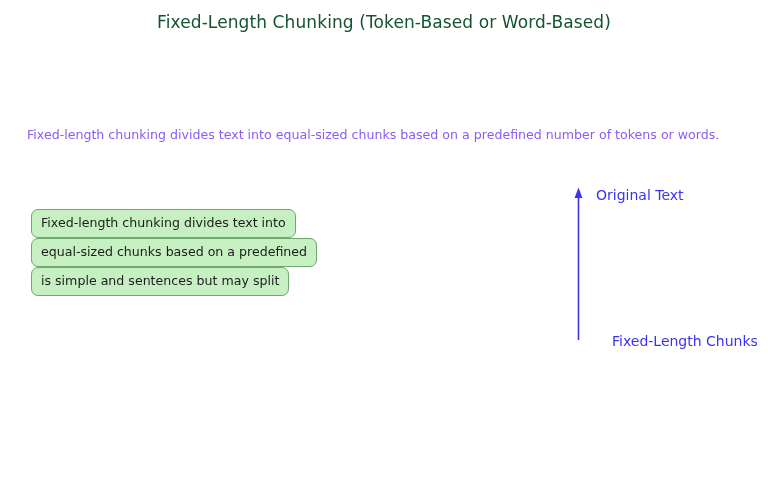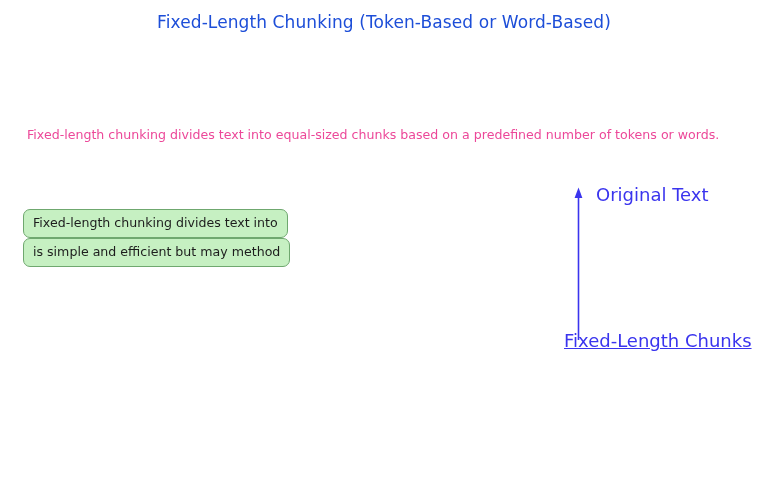--- a/index.html
+++ b/index.html
@@ -18,32 +18,32 @@
     overflow: hidden;
   }
   #page-title {
     position: absolute;
     top: 11px;
     left: 0;
     width: 768px;
     text-align: center;
     font-size: 17px;
     line-height: 22px;
-    color: #1d4ed8;
+    color: #14532d;
     letter-spacing: 0.1px;
     white-space: nowrap;
   }
   #description {
     position: absolute;
     left: 27px;
     top: 125px;
     width: 720px;
     font-size: 12.6px;
     line-height: 19px;
-    color: #ec4899;
+    color: #8b5cf6;
   }
   #description .desc-line {
     display: block;
     white-space: nowrap;
   }
   #chunk-list {
     position: absolute;
     left: 23px;
     top: 209px;
     width: 340px;
@@ -53,69 +53,72 @@
     box-sizing: border-box;
     background: #c6f0c2;
     border: 1.1px solid #6fa86f;
     border-radius: 7px;
     padding: 5px 9px 6px 9px;
     font-size: 12.6px;
     line-height: 16px;
     color: #1d1d1d;
     white-space: nowrap;
     margin-bottom: 34px;
+    margin-left: 8px;
   }
   .chunk-row {
     display: block;
     height: 29px;
   }
   #flow-axis {
     position: absolute;
     left: 570px;
     top: 186px;
     width: 20px;
     height: 158px;
   }
   #axis-arrow-svg {
     display: block;
   }
   .axis-label {
     position: absolute;
-    font-size: 18px;
+    font-size: 14px;
     line-height: 16px;
     color: #3a34ee;
     white-space: nowrap;
   }
   #label-original-text {
     left: 596px;
     top: 187px;
   }
   #label-fixed-length-chunks {
-    left: 564px;
+    left: 612px;
     top: 333px;
-    text-decoration: underline;
   }
 </style>
 </head>
 <body>
 
 <div id="canvas">
 
   <div id="page-title">Fixed-Length Chunking (Token-Based or Word-Based)</div>
 
   <div id="description">
     <span class="desc-line">Fixed-length chunking divides text into equal-sized chunks based on a predefined number of tokens or words.</span>
   </div>
 
   <div id="chunk-list">
     <div class="chunk-row">
       <span class="chunk-box">Fixed-length chunking divides text into</span>
     </div>
     <div class="chunk-row">
-      <span class="chunk-box">is simple and efficient but may method</span>
+      <span class="chunk-box">equal-sized chunks based on a predefined</span>
+    </div>
+    <div class="chunk-row">
+      <span class="chunk-box">is simple and sentences but may split</span>
     </div>
   </div>
 
   <div id="flow-axis">
     <svg id="axis-arrow-svg" width="20" height="158" viewBox="0 0 20 158">
       <line x1="8.5" y1="154" x2="8.5" y2="9" stroke="#3a34ee" stroke-width="1.6"></line>
       <polygon points="8.5,1.5 4.6,12 12.4,12" fill="#3a34ee"></polygon>
     </svg>
   </div>
 

